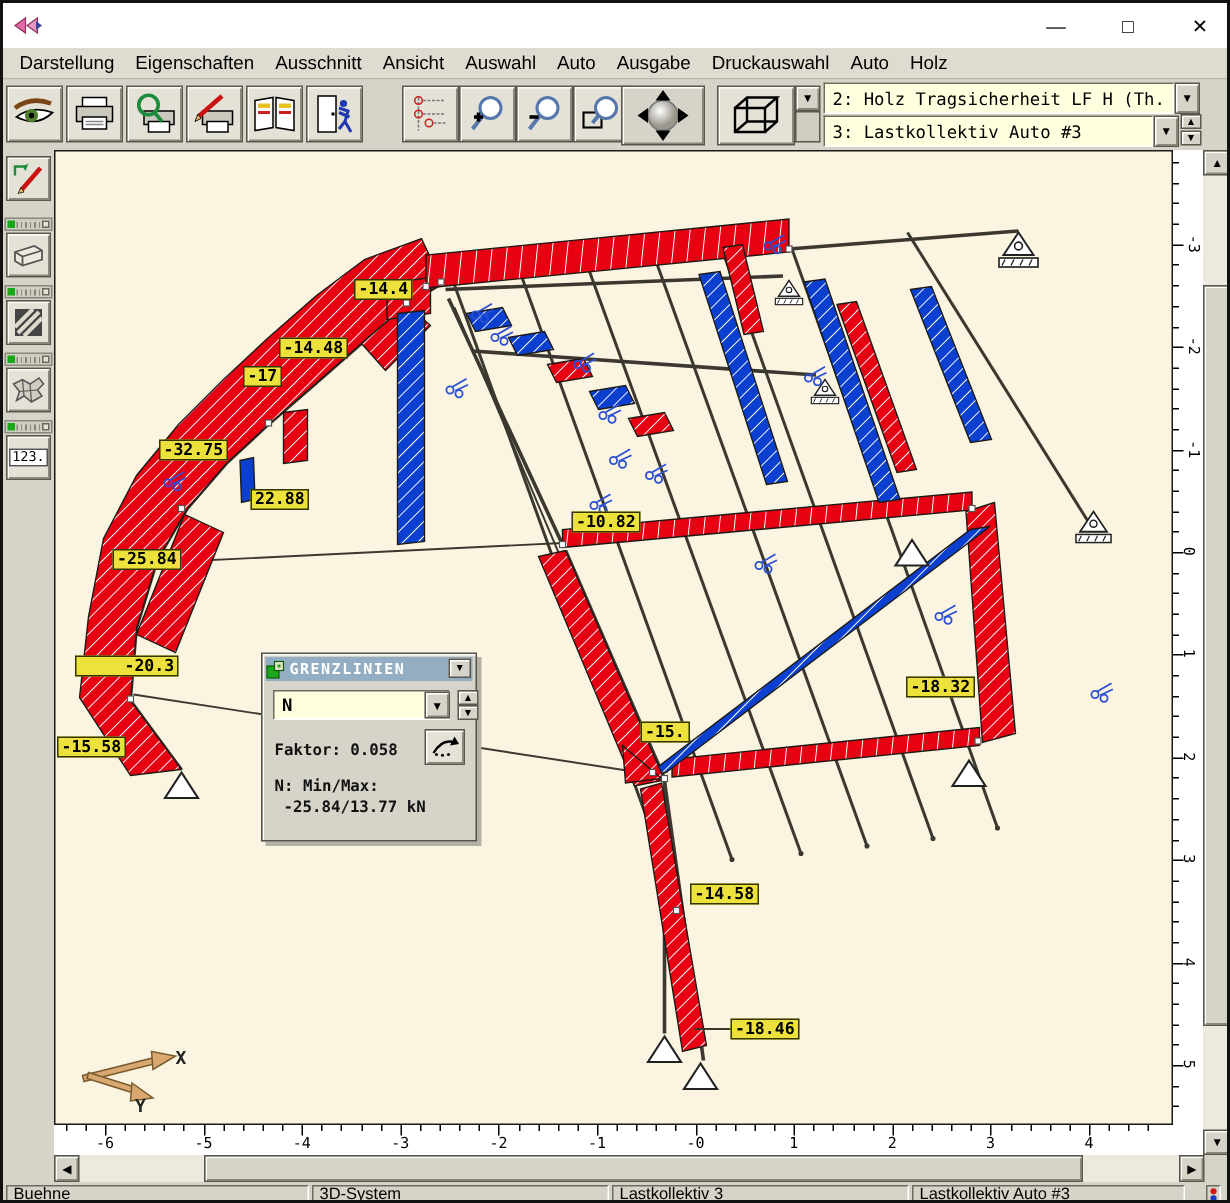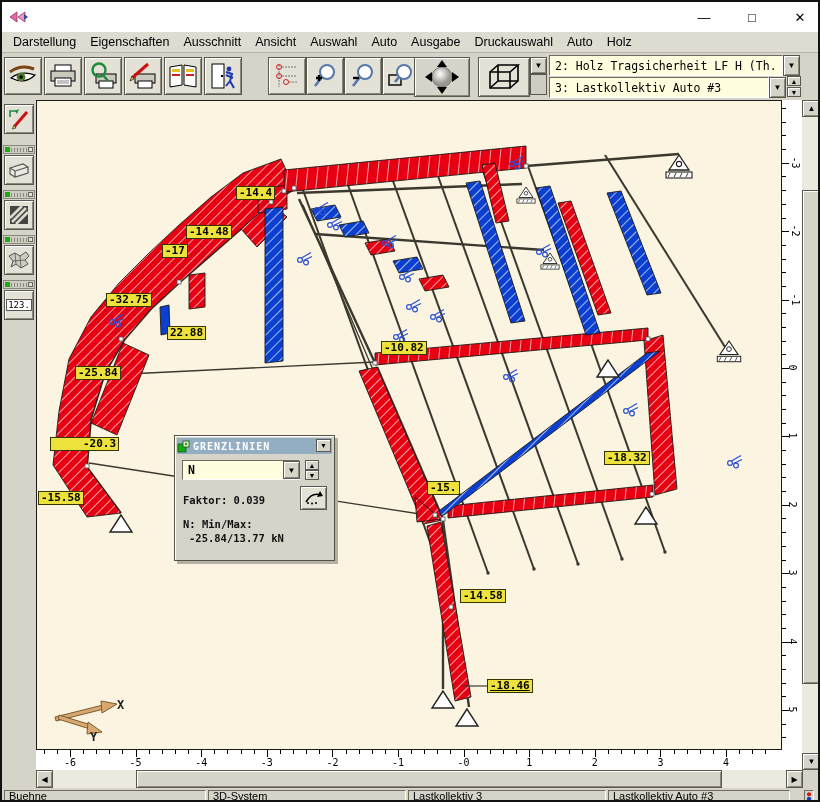--- a/index.html
+++ b/index.html
@@ -48,21 +48,21 @@
   
   .sb-trough{position:absolute;background:#eceade;}
   .sb-btn{position:absolute;background:#d6d3c8;border:1px solid #5a574d;box-shadow:inset 1px 1px 0 #fff,inset -1px -1px 0 #8a877c;
           display:flex;align-items:center;justify-content:center;font-size:8px;color:#000;}
   .sb-thumb{position:absolute;background:#d6d3c8;border:1px solid #5a574d;box-shadow:inset 1px 1px 0 #fff,inset -1px -1px 0 #8a877c;}
   
   .statusbar{position:absolute;left:0;top:786px;width:100%;height:16px;background:#d6d3c8;display:flex;align-items:center;}
   .sfield{height:13px;border:1px solid;border-color:#6e6a5e #fff #fff #6e6a5e;font-size:11px;color:#000;
           padding:0 4px;margin-left:2px;display:flex;align-items:center;overflow:hidden;white-space:nowrap;}
   
-  .panel{position:absolute;left:172px;top:433px;width:161px;height:126px;background:#d6d3c8;
+  .panel{position:absolute;left:172px;top:433px;width:144px;height:126px;background:#d6d3c8;
          border:1px solid #55524a;box-shadow:inset 1px 1px 0 #fff, 3px 3px 0 #b3b0a4;z-index:20;}
   .ptitle{position:absolute;left:2px;top:2px;right:2px;height:16px;background:#93aec2;display:flex;align-items:center;}
   .ptitle-text{color:#fff;font-family:"DejaVu Sans Mono",monospace;font-weight:bold;font-size:10px;letter-spacing:1px;margin-left:3px;}
   .ptitle-btn{position:absolute;right:1px;top:1px;width:15px;height:13px;background:#d6d3c8;border:1px solid #5a574d;
               box-shadow:inset 1px 1px 0 #fff;display:flex;align-items:center;justify-content:center;font-size:7px;color:#000;}
   .pcombo{position:absolute;left:7px;top:24px;width:118px;height:20px;background:#ffffdf;border:1px solid;
           border-color:#6e6a5e #fff #fff #6e6a5e;font-family:"DejaVu Sans Mono",monospace;font-size:11.5px;font-weight:bold;
           color:#000;display:flex;align-items:center;padding-left:5px;}
   .ptext{position:absolute;left:8px;font-family:"DejaVu Sans Mono",monospace;font-size:10.5px;font-weight:bold;color:#111;white-space:pre;}
   .pfxbtn{position:absolute;right:7px;top:50px;width:27px;height:24px;background:#e4e1d6;border:1px solid #5a574d;
@@ -426,21 +426,21 @@
         <div class="fl" style="left: 125px; top: 143px;">-17</div>
         <div class="fl" style="left: 69px; top: 192px;">-32.75</div>
         <div class="fl" style="left: 130px; top: 225px;">22.88</div>
         <div class="fl" style="left: 38px; top: 265px;">-25.84</div>
         <div class="fl" style="left: 13px; top: 336px; padding-left: 32px;">-20.3</div>
         <div class="fl" style="left: 1px; top: 390px;">-15.58</div>
         <div class="fl" style="left: 344px; top: 240px;">-10.82</div>
         <div class="fl" style="left: 567px; top: 350px;">-18.32</div>
         <div class="fl" style="left: 390px; top: 380px;">-15.</div>
         <div class="fl" style="left: 423px; top: 488px;">-14.58</div>
-        <div class="fl" style="left: 450px; top: 578px; text-decoration: underline;">-18.46</div>
+        <div class="fl" style="left: 450px; top: 578px;">-18.46</div>
       </div>
   </div>
 
   <div class="xruler" id="xruler">
       <div class="tick" style="left: 8px; top: 0px; width: 1px; height: 4px;"></div>
       <div class="tick" style="left: 21px; top: 0px; width: 1px; height: 4px;"></div>
       <div class="tick" style="left: 34px; top: 0px; width: 1px; height: 7px;"></div>
       <div class="tick" style="left: 47px; top: 0px; width: 1px; height: 4px;"></div>
       <div class="tick" style="left: 60px; top: 0px; width: 1px; height: 4px;"></div>
       <div class="tick" style="left: 73px; top: 0px; width: 1px; height: 4px;"></div>
@@ -597,21 +597,21 @@
       </svg>
       <span class="ptitle-text">GRENZLINIEN</span>
       <div class="ptitle-btn">▼</div>
     </div>
     <div class="pcombo">
       <span>N</span>
     </div>
     <div class="dropbtn" style="left:108px;top:25px;height:18px;position:absolute">▼</div>
     <div class="spin" style="left:130px;top:24px;position:absolute">▲</div>
     <div class="spin" style="left:130px;top:34px;position:absolute">▼</div>
-    <div class="ptext" style="top:58px">Faktor: 0.039</div>
+    <div class="ptext" style="top:58px">Faktor: 0.058</div>
     <div class="pfxbtn">
       <svg width="20" height="16" viewBox="0 0 20 16">
         <path d="M2,12 Q8,2 16,5" fill="none" stroke="#000" stroke-width="1.6"></path>
         <path d="M16,1 L19,6 L13,7 Z" fill="#000"></path>
         <circle cx="4" cy="13" r="1" fill="#000"></circle>
           <circle cx="8" cy="13.5" r="1" fill="#000"></circle>
           <circle cx="12" cy="13" r="1" fill="#000"></circle>
       </svg>
     </div>
     <div class="ptext" style="top:82px">N: Min/Max:</div>

